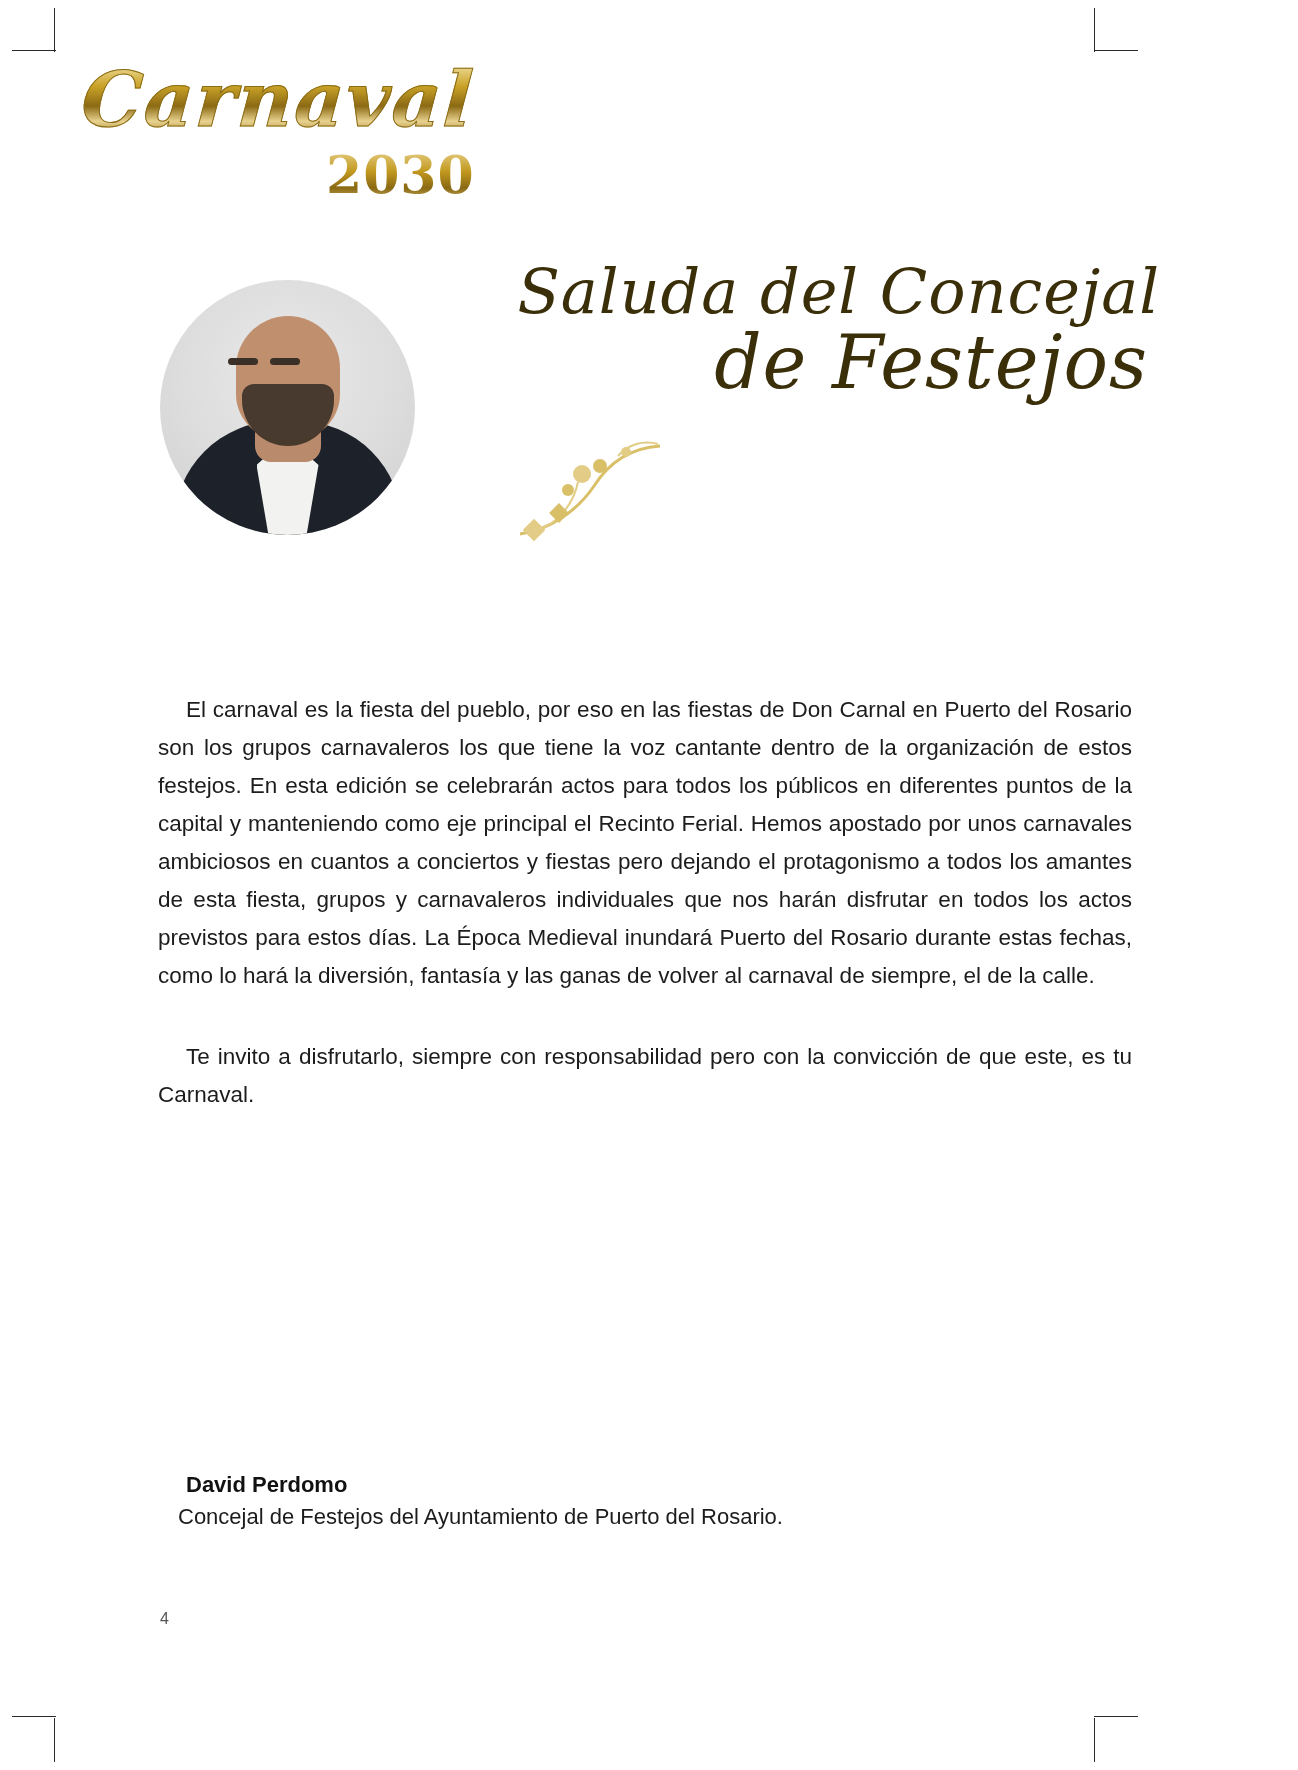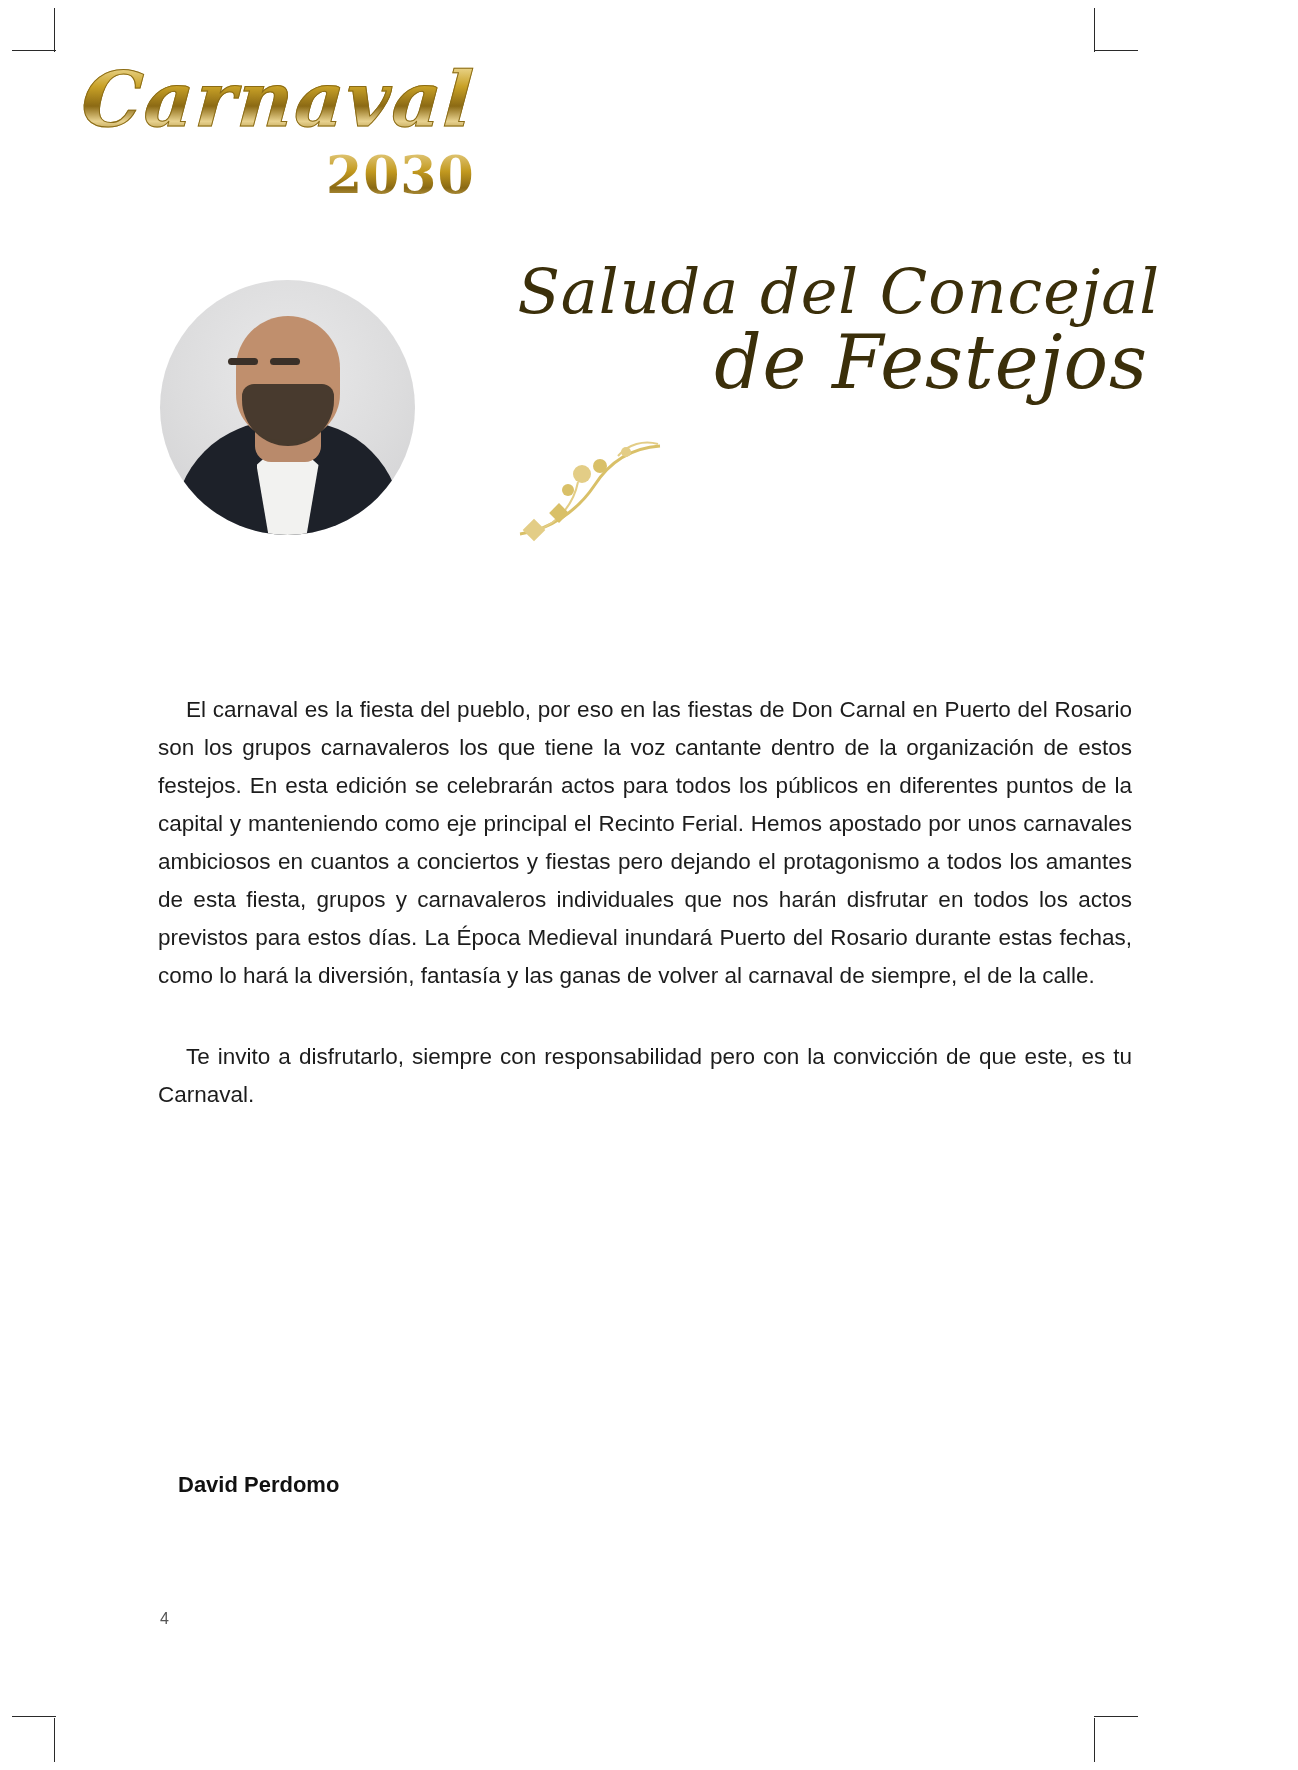--- a/index.html
+++ b/index.html
@@ -197,21 +197,21 @@
   .signature {
     position: absolute;
     left: 178px;
     top: 1472px;
     width: 900px;
   }
   .sig-name {
     font-size: 22px;
     font-weight: 700;
     color: #111;
-    margin: 0 0 6px 0;
+    margin: 0 0 6px 8px;
   }
   .sig-role {
     font-size: 22px;
     font-weight: 400;
     color: #1c1c1c;
     margin: 0;
   }
 
   .page-number {
     position: absolute;
@@ -270,15 +270,16 @@
   </div>
 </div>
 
 <div class="content">
   <p class="para justify">El carnaval es la fiesta del pueblo, por eso en las fiestas de Don Carnal en Puerto del Rosario son los grupos carnavaleros los que tiene la voz cantante dentro de la organización de estos festejos. En esta edición se celebrarán actos para todos los públicos en diferentes puntos de la capital y manteniendo como eje principal el Recinto Ferial. Hemos apostado por unos carnavales ambiciosos en cuantos a conciertos y fiestas pero dejando el protagonismo a todos los amantes de esta fiesta, grupos y carnavaleros individuales que nos harán disfrutar en todos los actos previstos para estos días. La Época Medieval inundará Puerto del Rosario durante estas fechas, como lo hará la diversión, fantasía y las ganas de volver al carnaval de siempre, el de la calle.</p>
   <p class="para justify">Te invito a disfrutarlo, siempre con responsabilidad pero con la convicción de que este, es tu Carnaval.</p>
 </div>
 
 <div class="signature">
   <p class="sig-name">David Perdomo</p>
+  <p class="sig-role">Concejal de Festejos del Ayuntamiento de Puerto del Rosario.</p>
 </div>
 
 <div class="page-number">4</div>
 
 </body></html>

